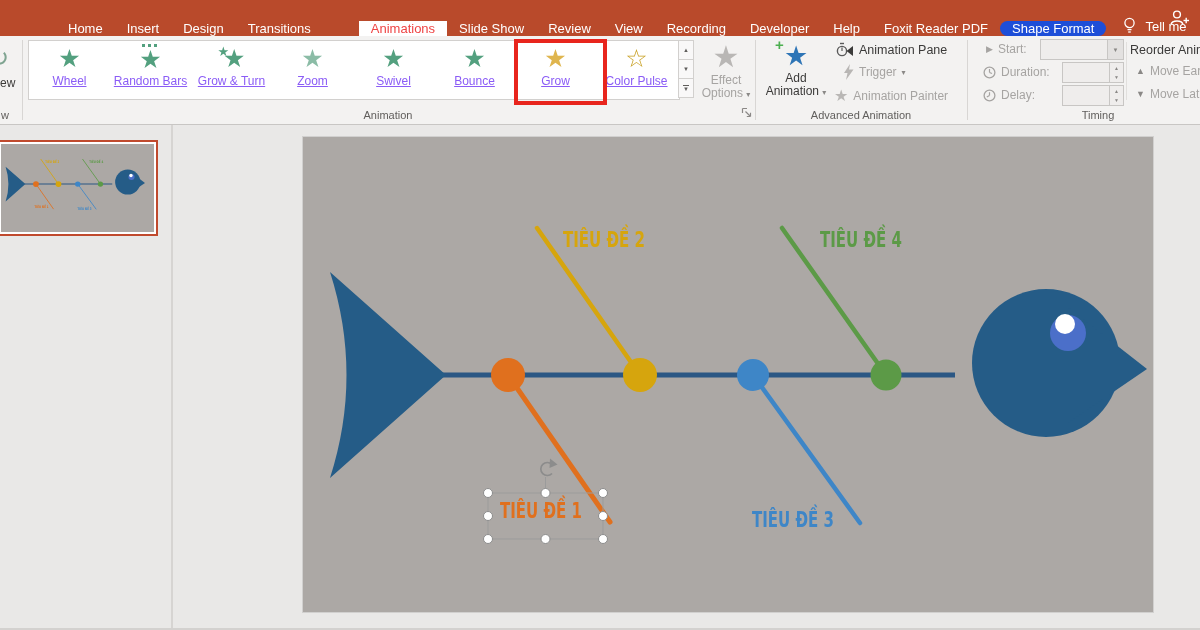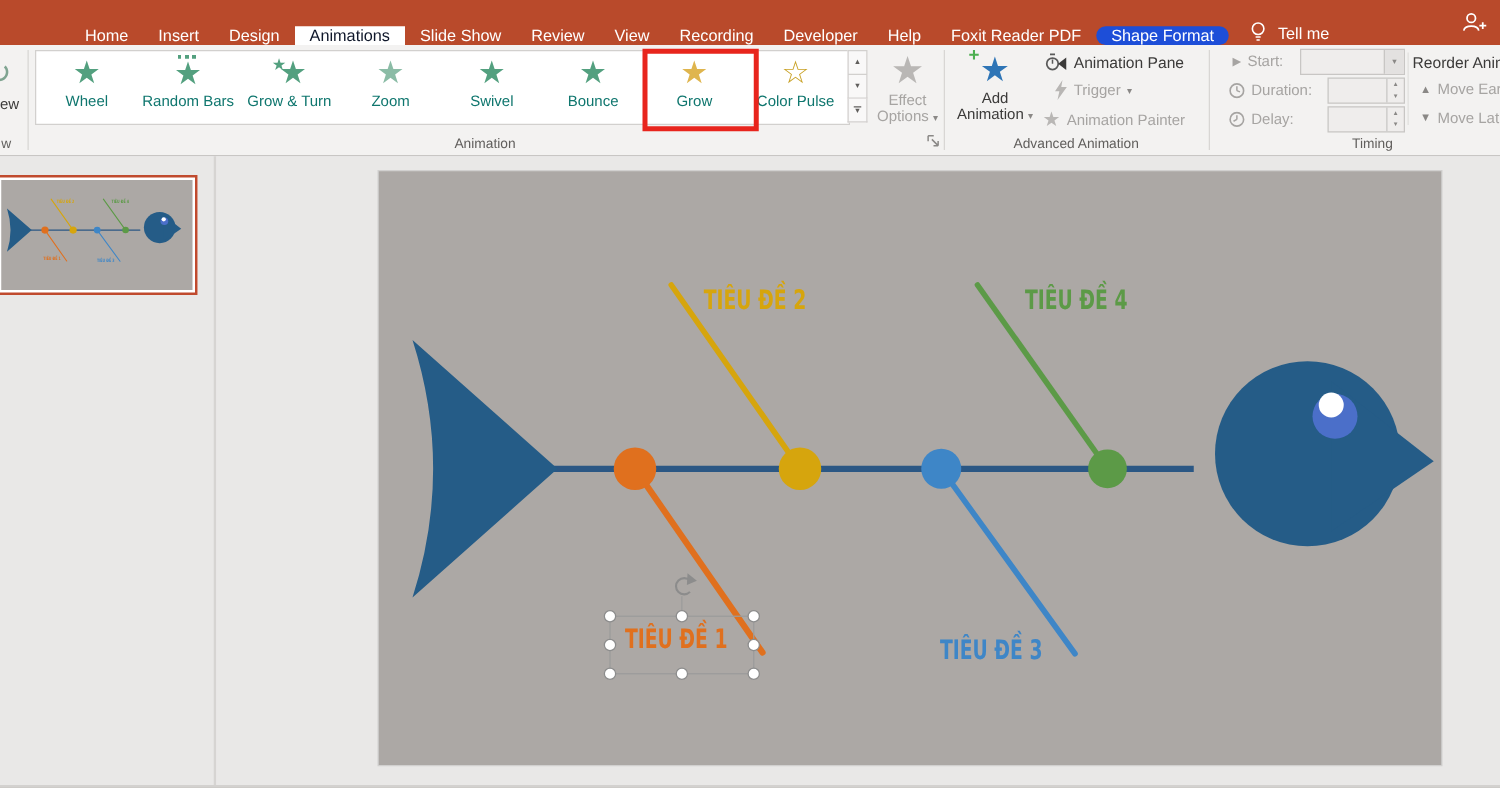--- a/index.html
+++ b/index.html
@@ -4,21 +4,21 @@
 <style>
   html,body{margin:0;padding:0;}
   body{width:1200px;height:630px;position:relative;overflow:hidden;
        font-family:"Liberation Sans",sans-serif;background:#E9E8E7;
        -webkit-font-smoothing:antialiased;}
 
   
   #menubar{position:absolute;top:0;left:0;right:0;height:36px;background:#B94A2B;
            display:flex;align-items:flex-end;padding-left:56px;color:#fff;font-size:13px;}
   .tab{display:flex;align-items:center;padding:0 12px;white-space:nowrap;cursor:default;}
-  .tab.active{background:#FFFFFF;color:#0f172a;}
+  .tab.active{background:#FFFFFF;color:#ef4444;margin-left:36px;}
   .tab.contextual{background:#1d4ed8;border-radius:16px;}
   .tellme{display:flex;align-items:center;gap:8px;padding:0 12px;margin-left:4px;}
   .person{position:absolute;right:10px;top:9px;}
 
   
   #ribbon{position:absolute;top:36px;left:0;right:0;height:88px;background:#F3F2F1;
           border-bottom:1px solid #C8C6C4;font-size:12px;color:#3B3A39;}
   .vsep{position:absolute;top:4px;height:80px;width:1px;background:#D8D6D4;}
   .grouplabel{position:absolute;top:73px;font-size:11px;color:#605E5C;text-align:center;}
 
@@ -32,21 +32,21 @@
   .gicon{height:32px;display:flex;flex-direction:column;align-items:center;justify-content:center;
          font-size:25px;line-height:26px;}
   .green-star{color:#53A07F;}
   .green-star-light{color:#8BBCA6;}
   .gold-star{color:#DFB54E;}
   .gold-star-outline{color:#C9A227;}
   .gray-star{color:#B9B7B5;}
   .blue-star{color:#2E75B6;}
   .dashes{width:16px;height:3px;margin-bottom:-1px;
           background:repeating-linear-gradient(90deg,#53A07F 0 3px,transparent 3px 6px);}
-  .glabel{font-size:12px;color:#0f766e;white-space:nowrap;}
+  .glabel{font-size:12px;color:#8b5cf6;white-space:nowrap;text-decoration:underline;}
   .smallstar{font-size:13px;line-height:10px;margin-right:-6px;margin-top:-12px;}
 
   .pulse-annotation{position:absolute;left:514px;top:3px;width:85px;height:58px;
                     border:4px solid #E8251D;z-index:6;pointer-events:none;}
 
   .gscroll{position:absolute;left:678px;top:4px;width:16px;height:58px;display:flex;flex-direction:column;}
   .gscroll button{flex:1;border:1px solid #D2D0CE;border-top-width:0;background:#F9F8F8;
                   font-size:6px;color:#605E5C;padding:0;display:flex;align-items:center;justify-content:center;}
   .gscroll button:first-child{border-top-width:1px;}
   .morebar{display:inline-block;border-top:1.5px solid #605E5C;font-size:6px;line-height:5px;padding-top:1px;}
@@ -96,20 +96,21 @@
 
   .fishtext{font-family:"DejaVu Sans","Liberation Sans",sans-serif;font-weight:bold;}
 </style>
 </head>
 <body>
 
 <div id="menubar">
   <span class="tab">Home</span>
   <span class="tab">Insert</span>
   <span class="tab">Design</span>
+  <span class="tab">Transitions</span>
   <span class="tab active">Animations</span>
   <span class="tab">Slide Show</span>
   <span class="tab">Review</span>
   <span class="tab">View</span>
   <span class="tab">Recording</span>
   <span class="tab">Developer</span>
   <span class="tab">Help</span>
   <span class="tab">Foxit Reader PDF</span>
   <span class="tab contextual">Shape Format</span>
   <span class="tellme">

